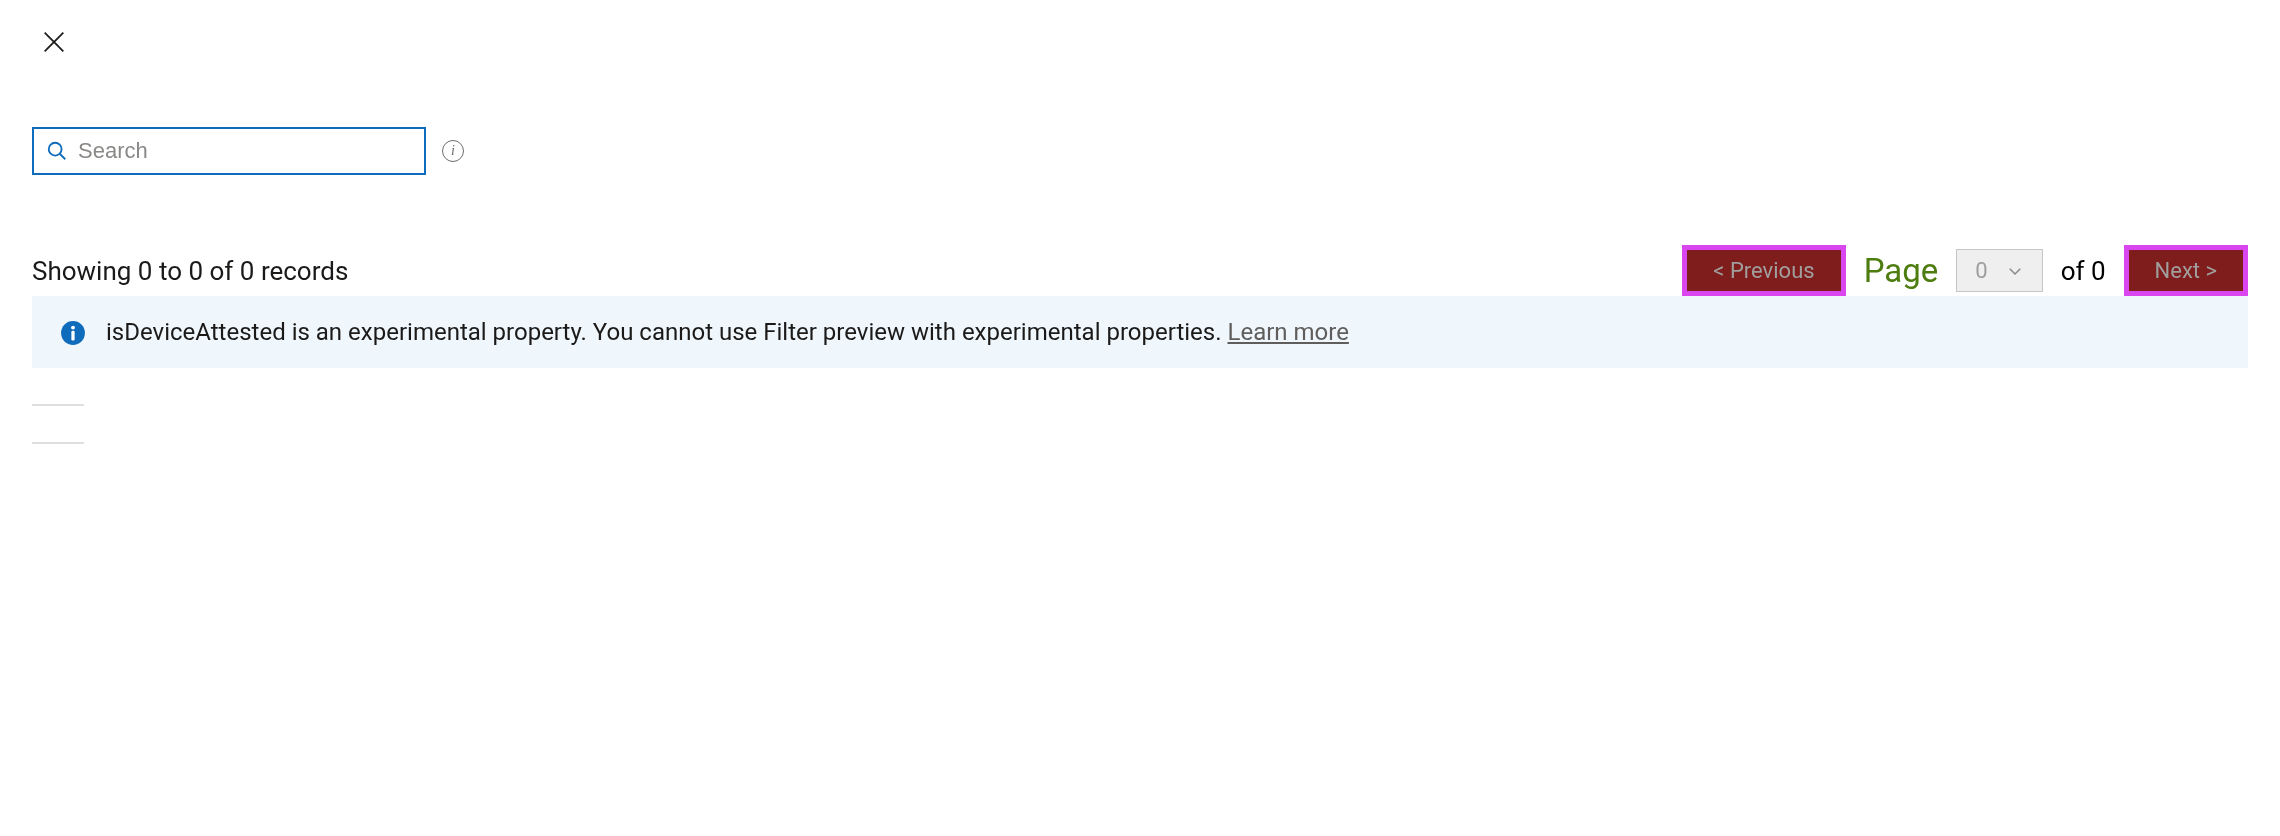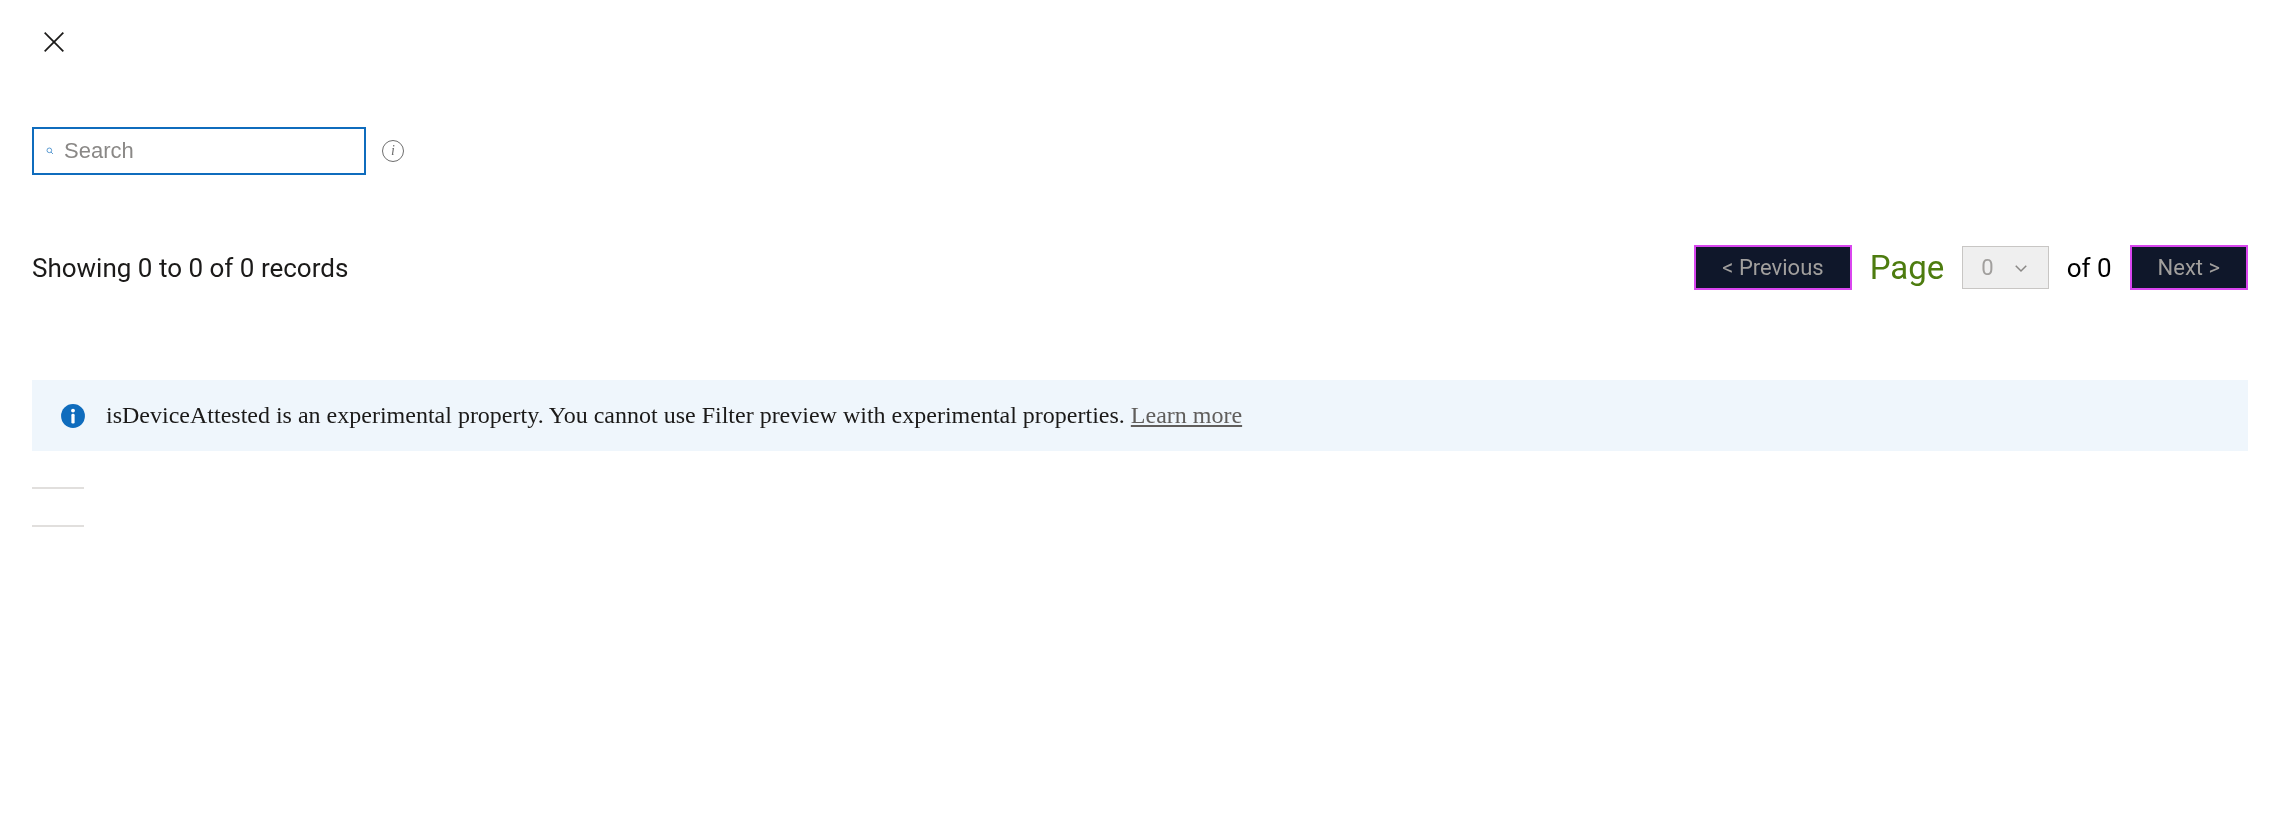--- a/index.html
+++ b/index.html
@@ -33,21 +33,21 @@
     .close-btn svg { width: 28px; height: 28px; }
     .search-row {
       display: flex;
       align-items: center;
       gap: 16px;
       margin-bottom: 70px;
     }
     .search-box {
       display: flex;
       align-items: center;
-      width: 334px;
+      width: 394px;
       height: 48px;
       border: 2px solid #0f6cbd;
       background: #ffffff;
       padding: 0 12px;
       gap: 10px;
     }
     .search-box input {
       border: none;
       outline: none;
       font-size: 22px;
@@ -68,34 +68,33 @@
       font-size: 14px;
       font-style: italic;
       color: #6e6e6e;
       font-family: serif;
       cursor: pointer;
     }
     .results-row {
       display: flex;
       align-items: center;
       justify-content: space-between;
-      margin-bottom: 90px;
     }
     .records-text {
       font-size: 26px;
       color: #1b1a19;
     }
     .pagination {
       display: flex;
       align-items: center;
       gap: 18px;
     }
     .page-btn {
-      background: #0f172a;
-      border: 2px solid #d946ef;
+      background: #7f1d1d;
+      border: 5px solid #d946ef;
       color: #a19f9d;
       font-size: 22px;
       padding: 8px 26px;
       cursor: pointer;
       font-family: inherit;
     }
     .page-label {
       font-size: 33px;
       color: #4d7c0f;
     }
@@ -114,21 +113,20 @@
       font-size: 26px;
       color: #000000;
     }
     .info-banner {
       background: #eff6fc;
       width: 100%;
       padding: 22px 28px;
       display: flex;
       align-items: flex-end;
       gap: 20px;
-      font-family: Liberation Serif, serif;
     }
     .info-banner .info-solid-icon {
       width: 26px;
       height: 26px;
       flex-shrink: 0;
     }
     .info-banner .banner-text {
       font-size: 24px;
       color: #1b1a19;
     }

